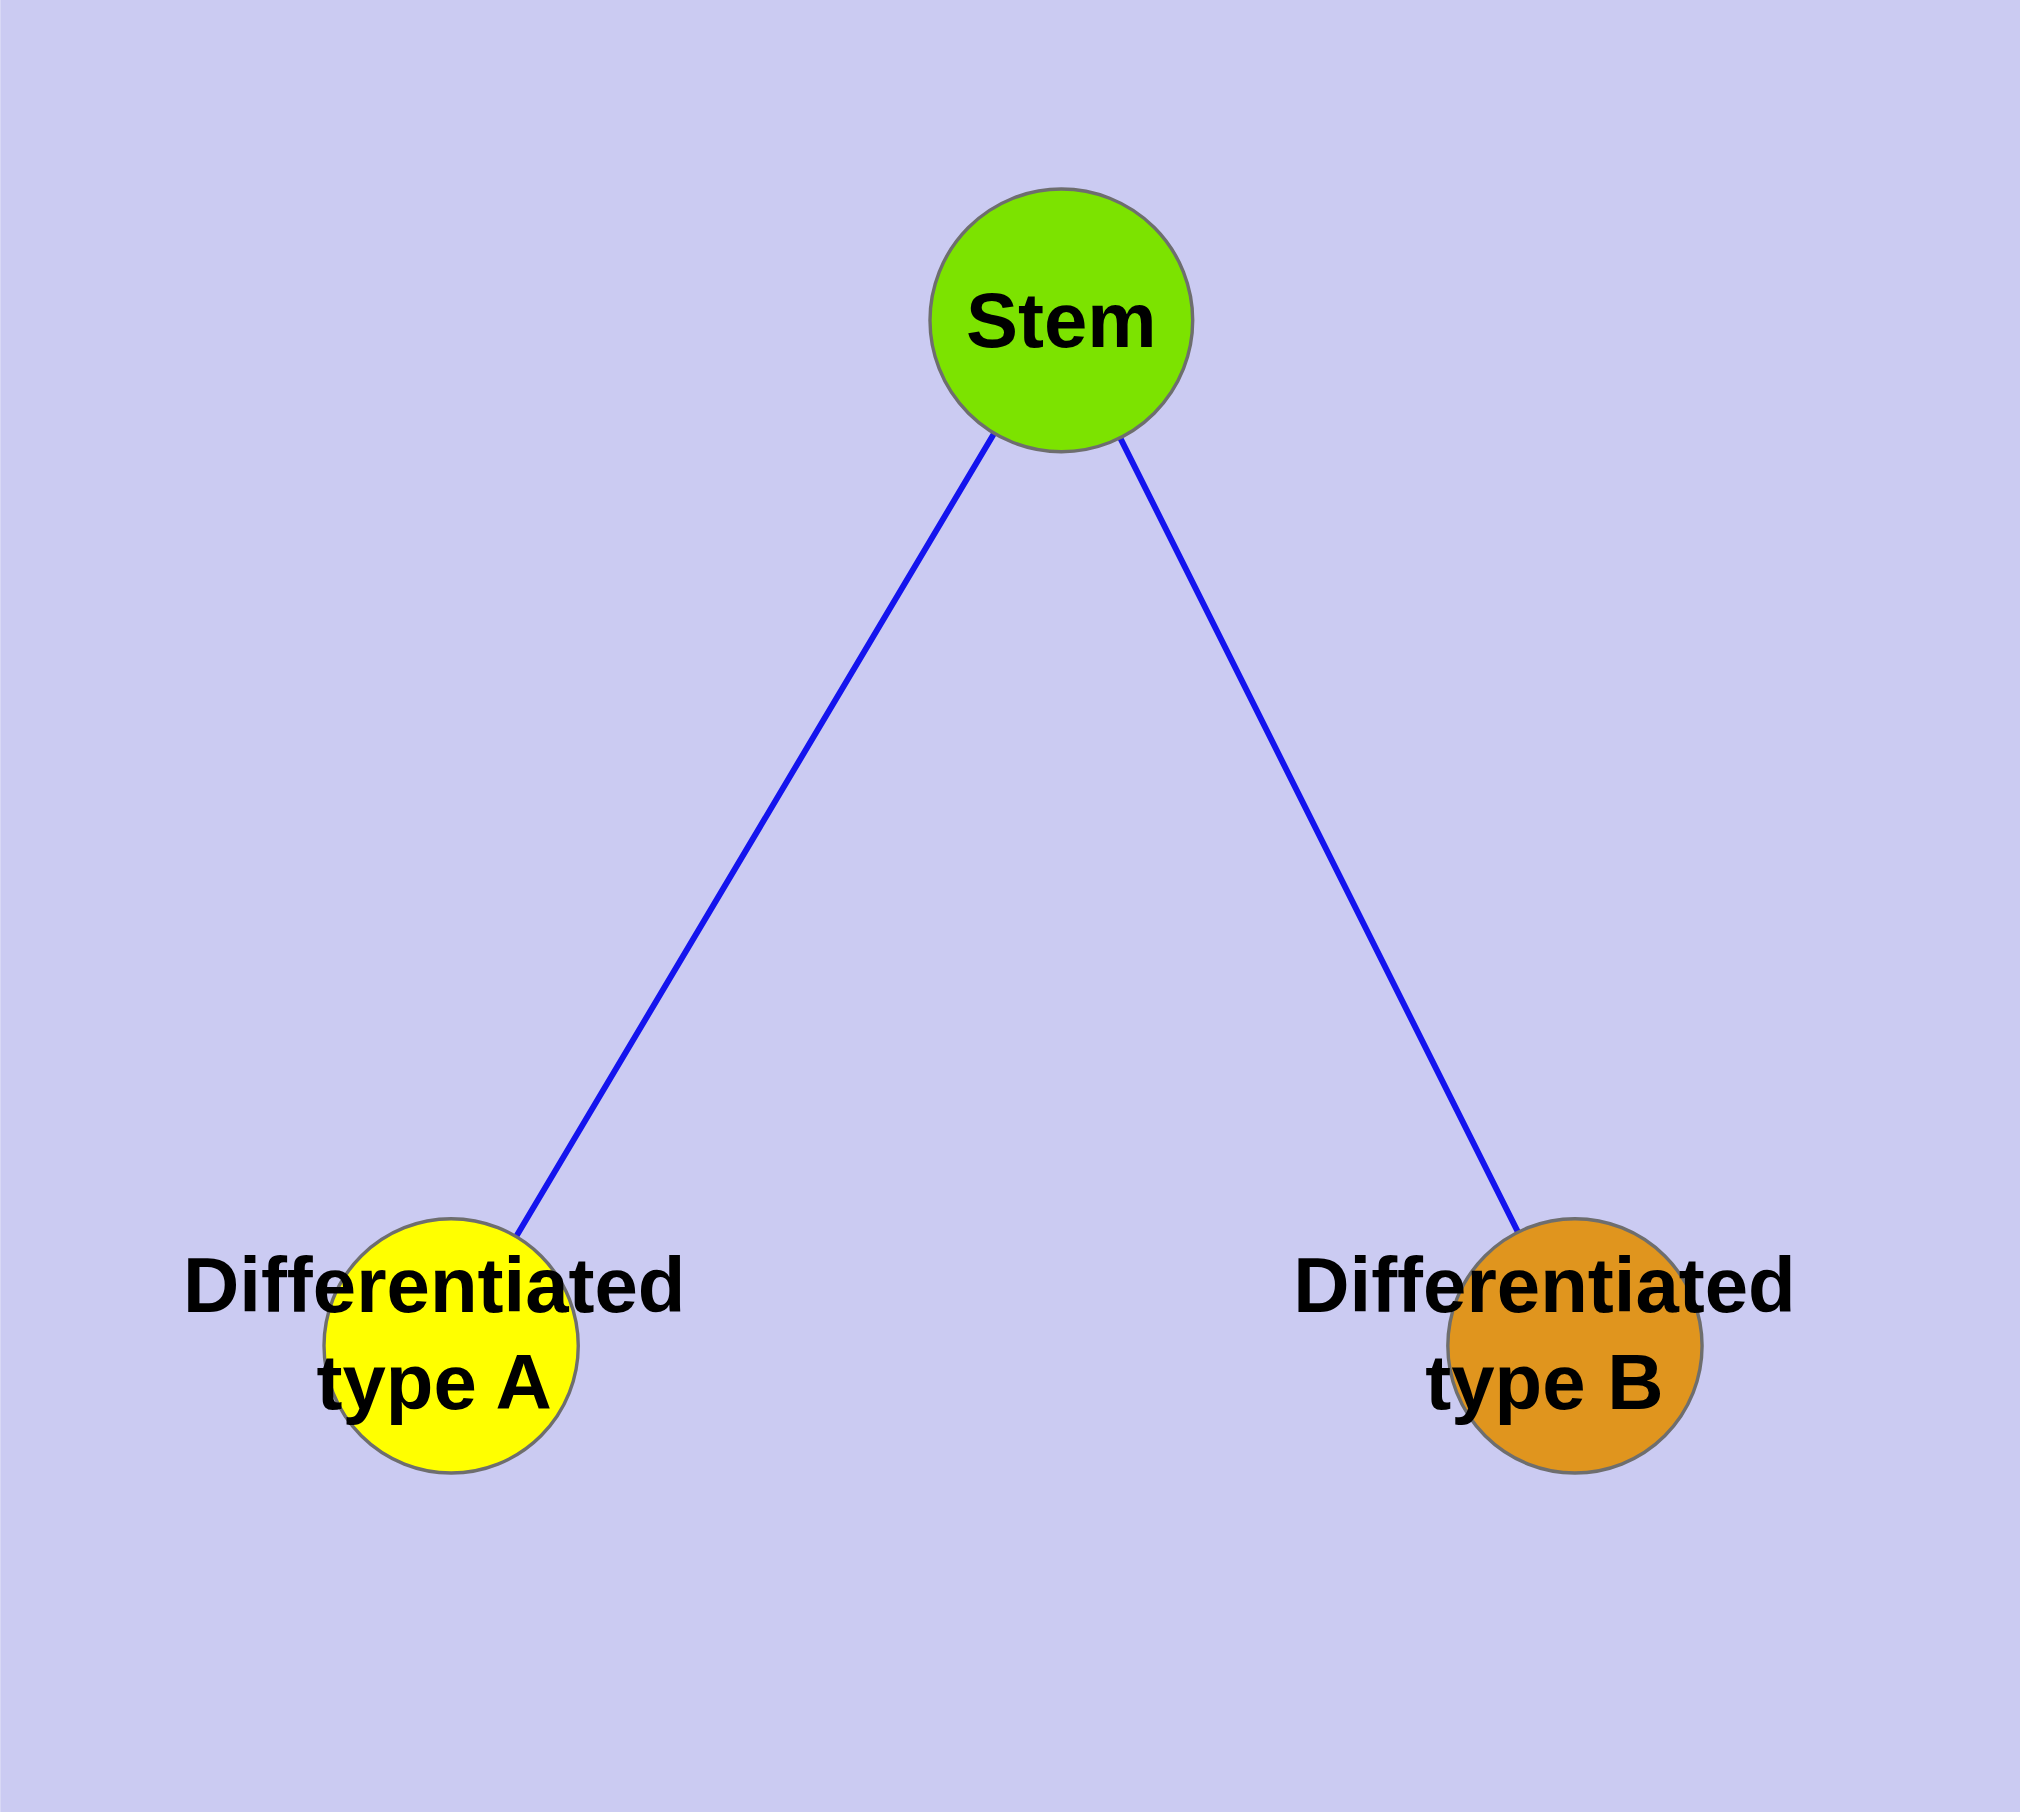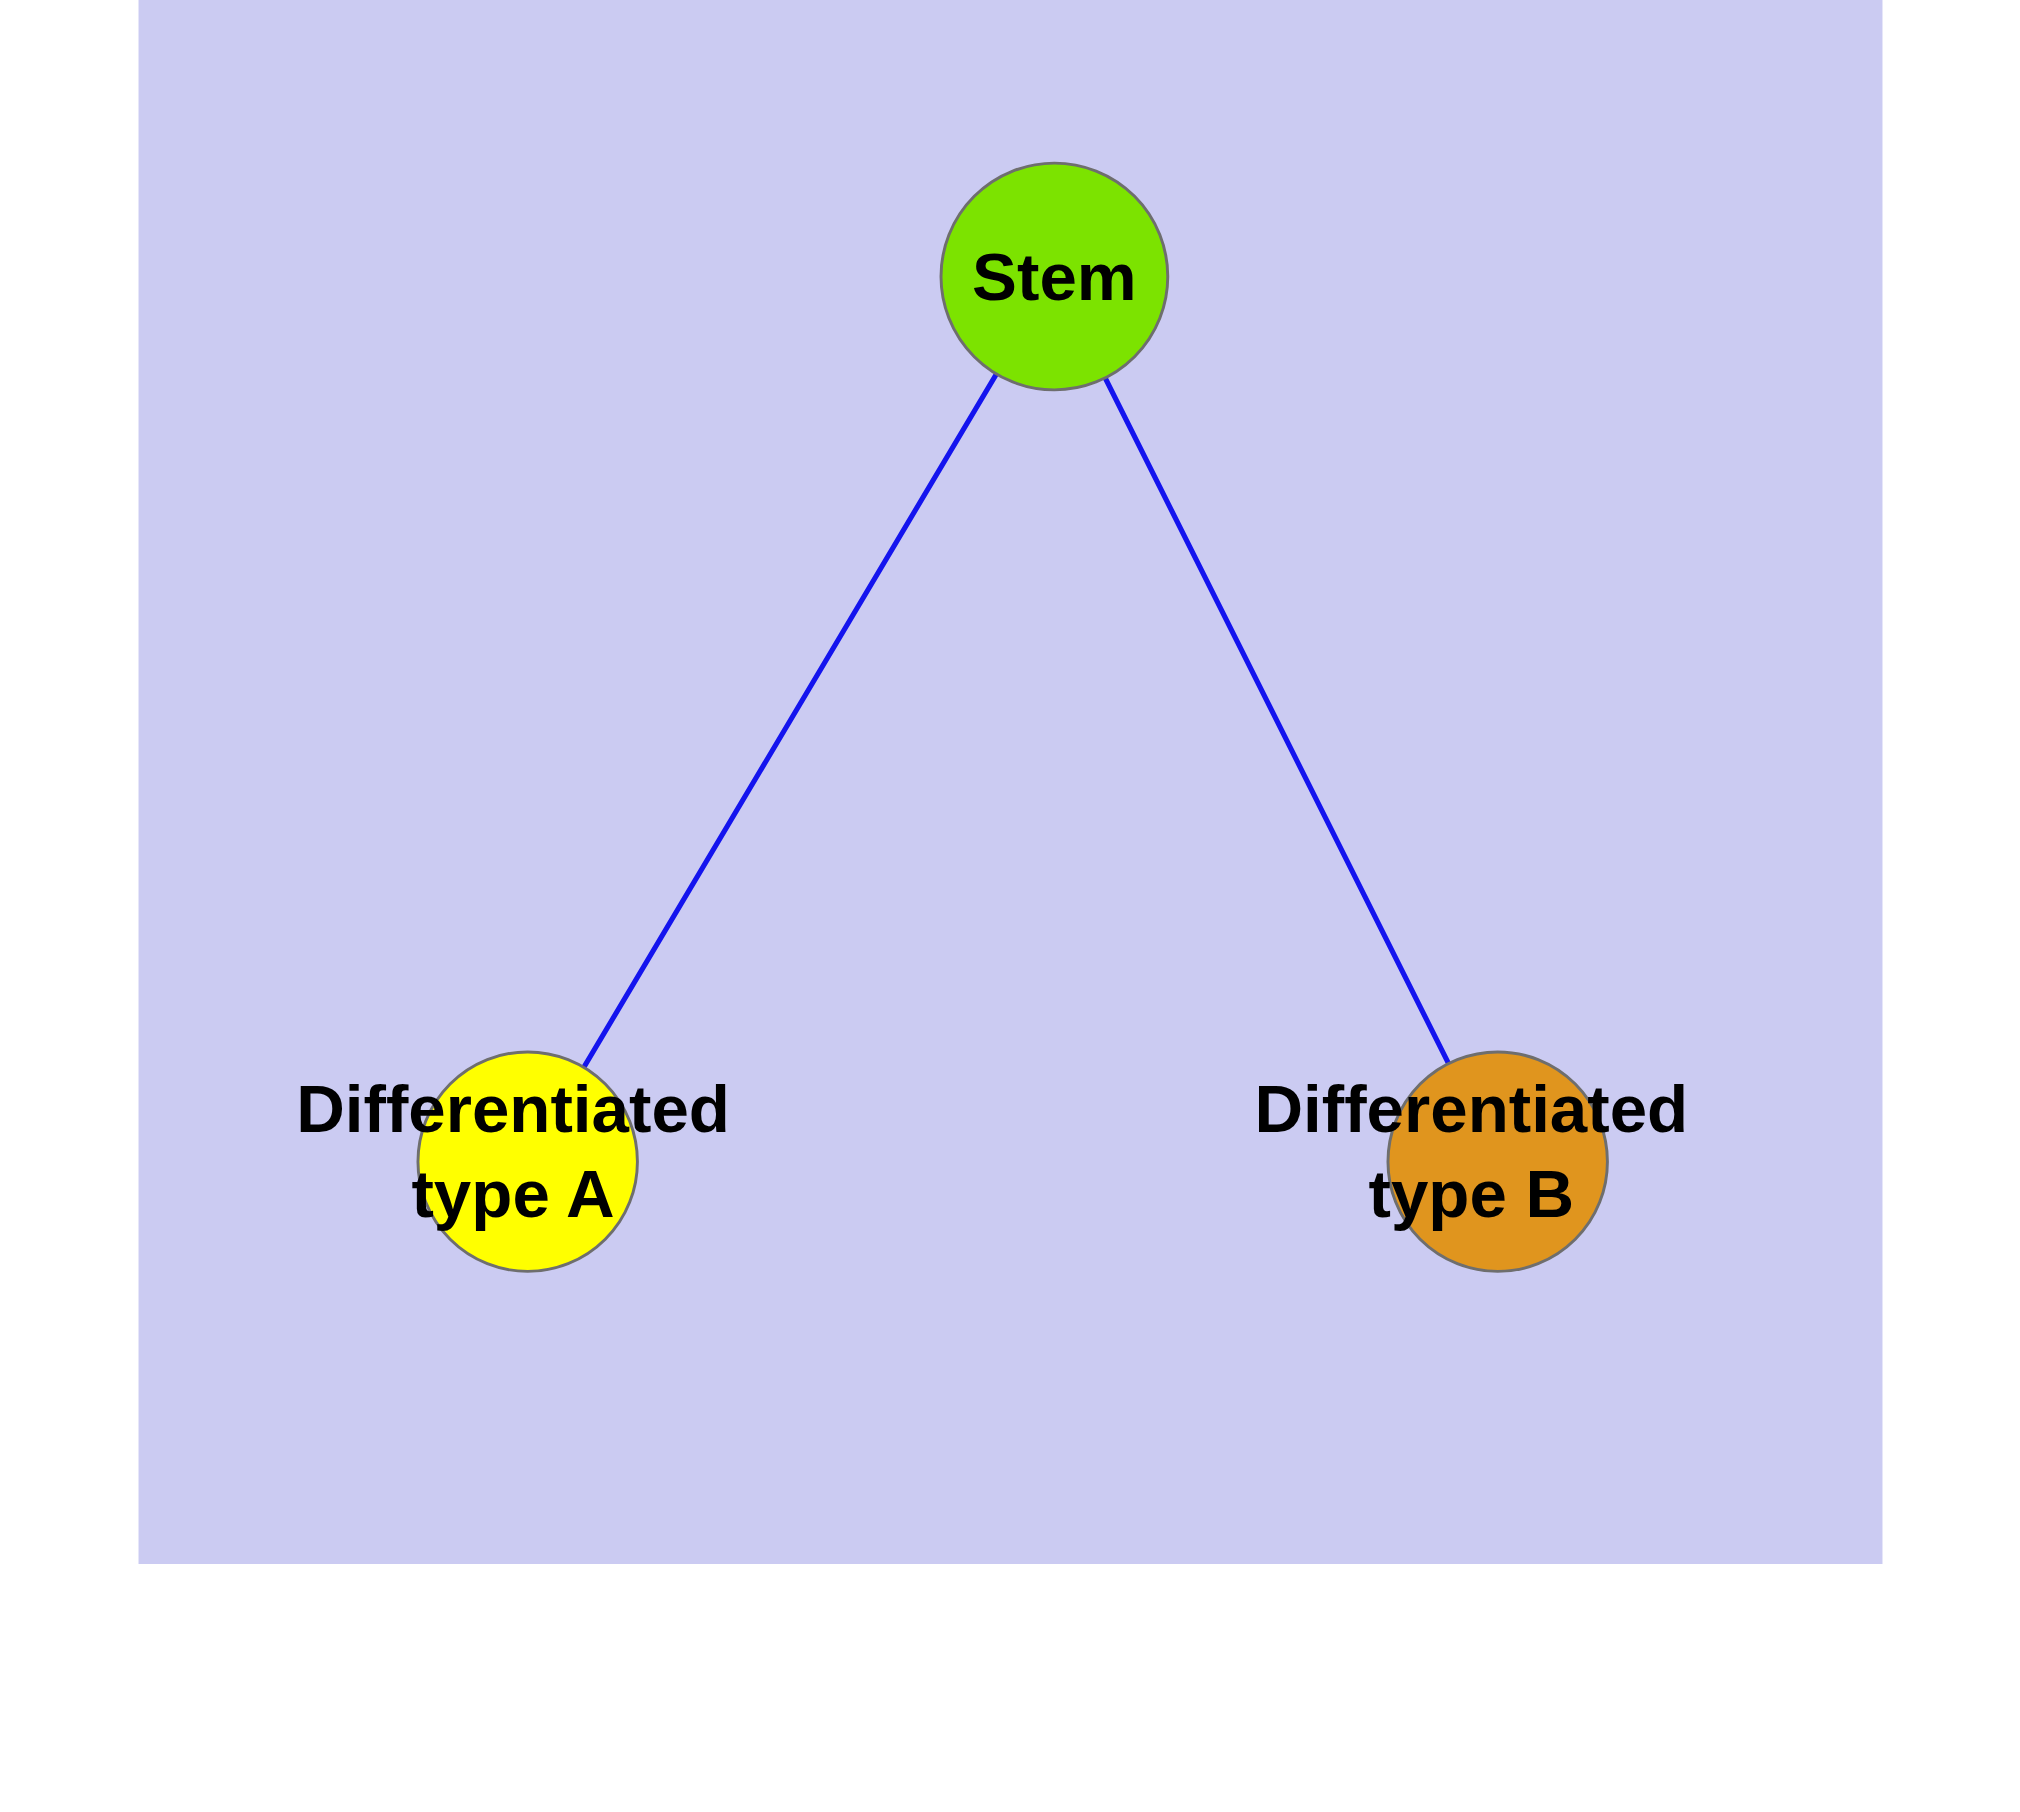--- a/index.html
+++ b/index.html
@@ -8,21 +8,21 @@
   }
   body {
     width: 2021px;
     height: 1812px;
     overflow: hidden;
     font-family: "Liberation Sans", sans-serif;
   }
   .diagram-stage {
     position: relative;
     width: 2021px;
-    height: 1564px;
+    height: 1812px;
     text-decoration: underline;
   }
   svg {
     display: block;
     width: 100%;
     height: 100%;
   }
   .edge-line {
     fill: none;
     stroke-width: 7;

